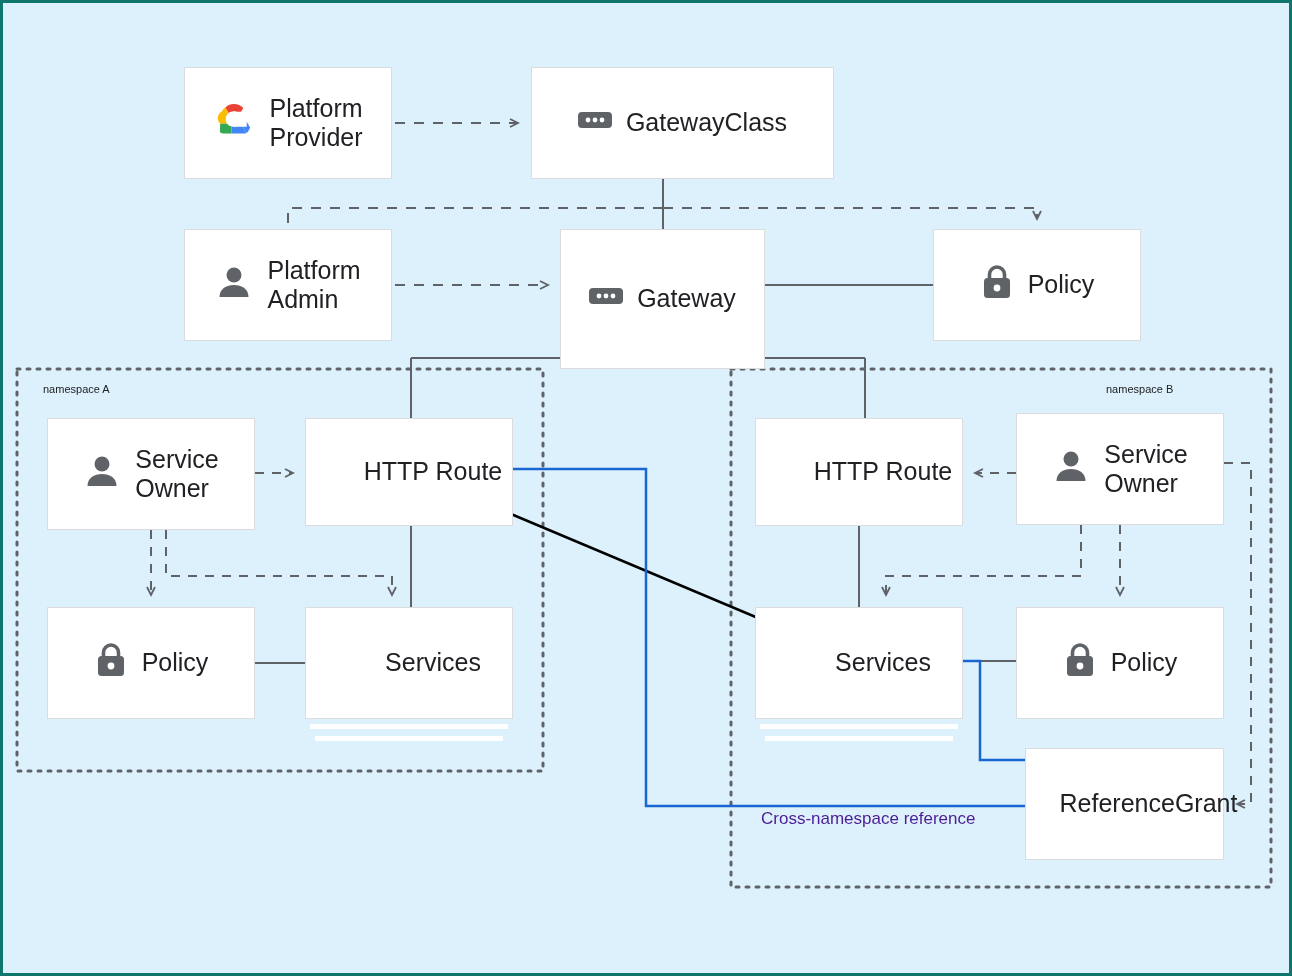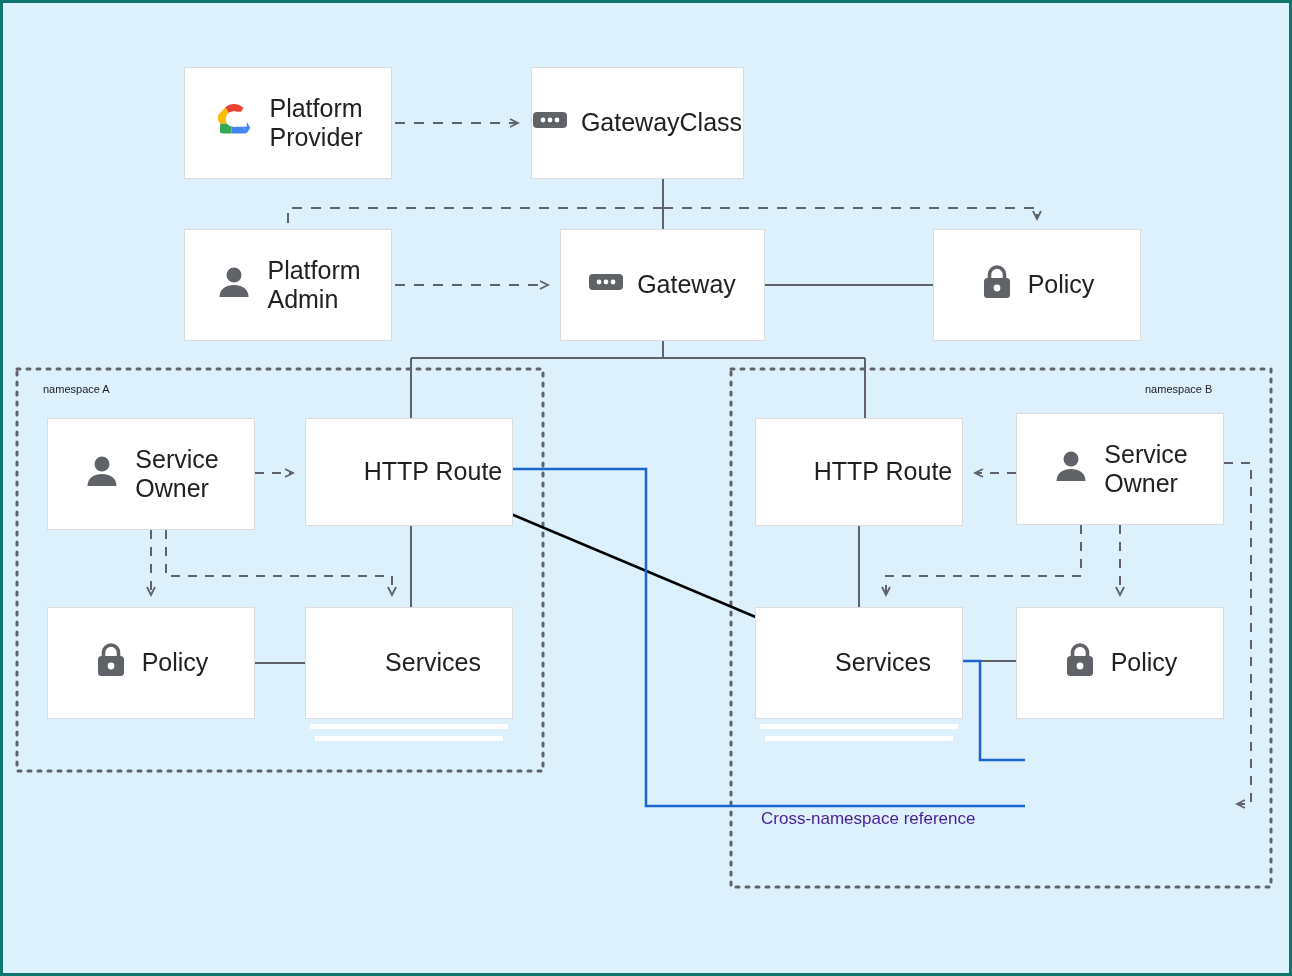--- a/index.html
+++ b/index.html
@@ -116,21 +116,21 @@
         <path d="M8.0 26.3 L16.1 26.3 C17.3 27.9 19.0 29.0 21.0 29.4 L21.0 37.6 L12.2 37.6 C10.5 37.6 9.0 37.1 7.7 36.2 Z" fill="#34a853"></path>
         <path d="M21.0 29.4 L21.0 37.6 L35.0 37.6 C36.2 37.6 37.3 37.4 38.3 37.0 L29.0 20.9 L24.6 20.9 C24.6 20.9 22.5 24.0 21.0 29.4 Z" fill="#4285f4"></path>
         <path d="M24.0 12.4 C28.8 12.4 32.7 16.3 32.7 21.1 C32.7 25.9 28.8 29.8 24.0 29.8 C19.2 29.8 15.3 25.9 15.3 21.1 C15.3 16.3 19.2 12.4 24.0 12.4 Z" fill="#ffffff"></path>
         <path d="M22.8 12.4 L34.4 12.4 C37.0 14.0 38.8 16.8 38.8 20.1 L38.8 29.8 L22.8 29.8 Z" fill="#ffffff"></path>
       </svg>
     </span>
     <span class="lbl">Platform
 Provider</span>
   </div>
 
-  <div class="node" style="left:528px;top:64px;width:213px;height:112px;">
+  <div class="node" style="left:528px;top:64px;width:303px;height:112px;">
     <span class="icon">
       <svg width="34" height="22" viewBox="0 0 34 22">
         <rect x="0" y="3" width="34" height="16" rx="4" fill="#5f6368"></rect>
         <circle cx="10" cy="11" r="2.4" fill="#fff"></circle>
         <circle cx="17" cy="11" r="2.4" fill="#fff"></circle>
         <circle cx="24" cy="11" r="2.4" fill="#fff"></circle>
       </svg>
     </span>
     <span class="lbl">GatewayClass</span>
   </div>
@@ -139,21 +139,21 @@
     <span class="icon">
       <svg width="38" height="38" viewBox="0 0 38 38">
         <circle cx="19" cy="12" r="7.5" fill="#5f6368"></circle>
         <path d="M4.5 34 C4.5 26 11 22 19 22 C27 22 33.5 26 33.5 34 Z" fill="#5f6368"></path>
       </svg>
     </span>
     <span class="lbl">Platform
 Admin</span>
   </div>
 
-  <div class="node" style="left:557px;top:226px;width:205px;height:112px;">
+  <div class="node" style="left:557px;top:226px;width:205px;height:140px;">
     <span class="icon">
       <svg width="34" height="22" viewBox="0 0 34 22">
         <rect x="0" y="3" width="34" height="16" rx="4" fill="#5f6368"></rect>
         <circle cx="10" cy="11" r="2.4" fill="#fff"></circle>
         <circle cx="17" cy="11" r="2.4" fill="#fff"></circle>
         <circle cx="24" cy="11" r="2.4" fill="#fff"></circle>
       </svg>
     </span>
     <span class="lbl">Gateway</span>
   </div>
@@ -226,19 +226,22 @@
     <span class="icon">
       <svg width="34" height="38" viewBox="0 0 34 38">
         <path d="M9.5 16 L9.5 11.5 C9.5 7.4 12.9 4 17 4 C21.1 4 24.5 7.4 24.5 11.5 L24.5 16" fill="none" stroke="#5f6368" stroke-width="3.6"></path>
         <rect x="4" y="15" width="26" height="20" rx="3.5" fill="#5f6368"></rect>
         <circle cx="17" cy="25" r="3.4" fill="#fff"></circle>
       </svg>
     </span>
     <span class="lbl">Policy</span>
   </div>
 
+  <div class="node center" style="left:1022px;top:745px;width:199px;height:112px;">
+    <span class="lbl">ReferenceGrant</span>
+  </div>
 
   <div class="ns-label" style="left:40px;top:380px;">namespace A</div>
-  <div class="ns-label" style="left:1142px;top:380px;">namespace B</div>
+  <div class="ns-label" style="left:1103px;top:380px;">namespace B</div>
 
   <div class="xref-label" style="left:758px;top:806px;">Cross-namespace reference</div>
 
 </div>
 
 </body></html>

